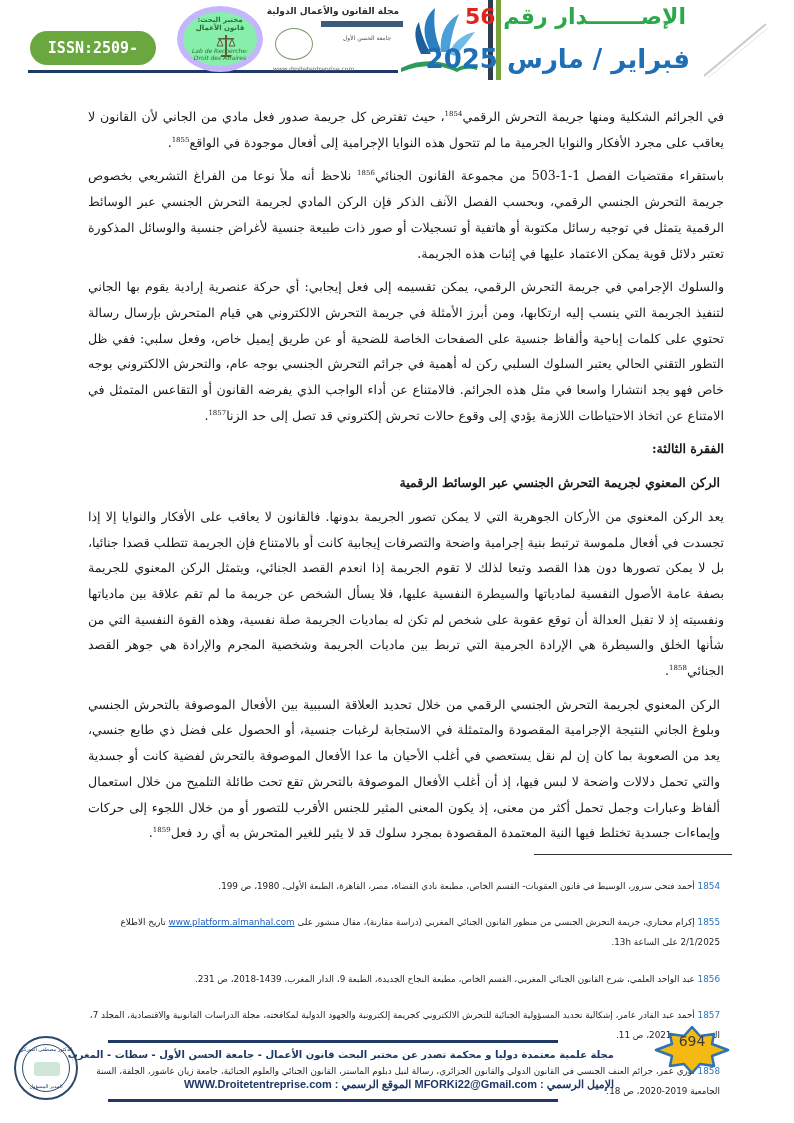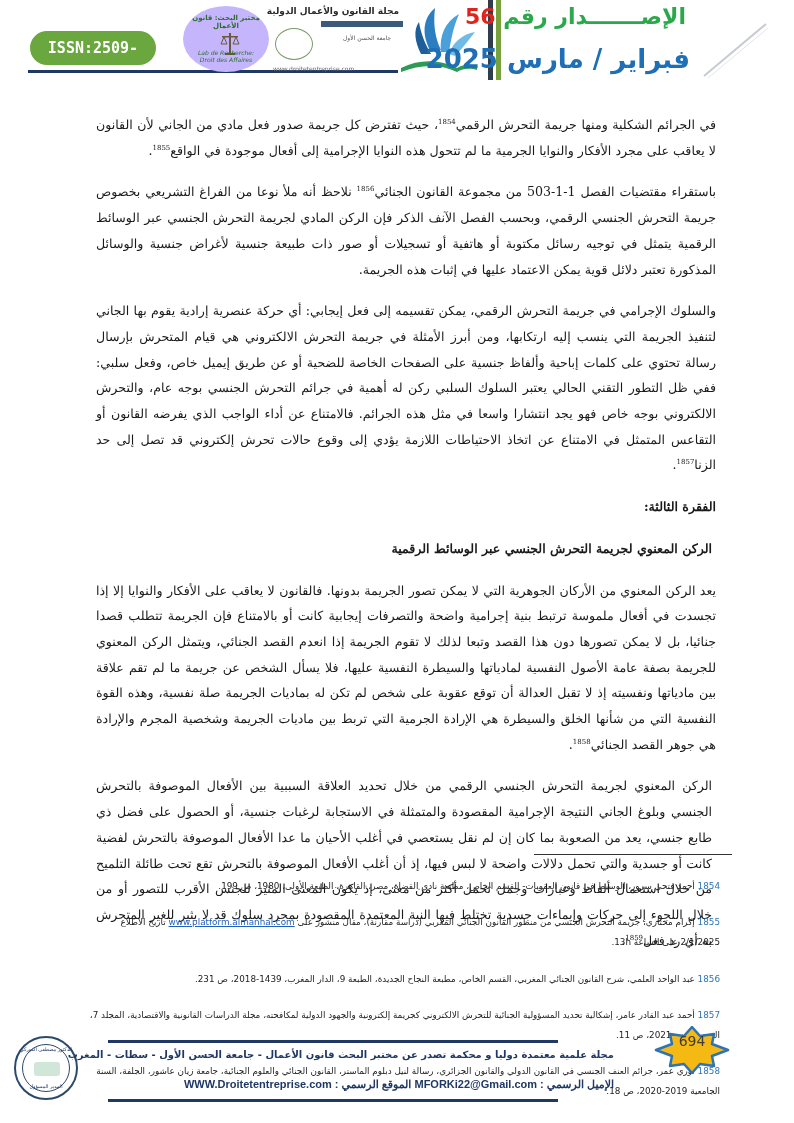--- a/index.html
+++ b/index.html
@@ -9,22 +9,22 @@
   
   .header { position: absolute; left: 0; top: 0; width: 794px; height: 80px; }
   .issn-pill {
     position: absolute; left: 30px; top: 31px; width: 126px; height: 34px;
     background: #6aa83f; border-radius: 17px;
     color: #ffffff; font-family: "DejaVu Sans Mono", monospace; font-weight: bold;
     font-size: 15px; line-height: 34px; text-align: center; letter-spacing: 0px;
   }
   .header-rule { position: absolute; left: 28px; top: 70px; width: 370px; height: 3px; background: #1f3864; }
   .logo-lab {
-    position: absolute; left: 183px; top: 6px; width: 86px; height: 66px;
-    border: 4px solid #c4b5fd; border-radius: 50%; background: #c4b5fd;
+    position: absolute; left: 177px; top: 6px; width: 86px; height: 66px;
+    border: 6px solid #c4b5fd; border-radius: 50%; background: #86efac;
   }
   .logo-lab .ring-text {
     position: absolute; left: 4px; top: 4px; right: 4px; text-align: center;
     font-size: 7px; color: #2e6b2e; font-weight: bold; direction: rtl;
   }
   .logo-lab .ring-text-bottom {
     position: absolute; left: 4px; bottom: 5px; right: 4px; text-align: center;
     font-size: 6px; color: #2e6b2e; font-style: italic;
   }
   .scales { position: absolute; left: 32px; top: 20px; width: 22px; height: 26px; }
@@ -51,21 +51,21 @@
     font-size: 26px; font-weight: bold; color: #1e6fb5; font-family: "DejaVu Sans", sans-serif;
   }
   .diag-stroke { position: absolute; left: 700px; top: 20px; width: 70px; height: 60px; }
 
   
   .content {
     position: absolute; left: 80px; top: 96px; width: 652px;
     direction: rtl; text-align: justify; font-family: "DejaVu Serif", serif;
     font-size: 12.6px; line-height: 25.7px; color: #1a1a1a;
   }
-  .content p { margin: 16px; }
+  .content p { margin: 8px; }
   .content sup { font-size: 7px; line-height: 0; vertical-align: super; }
   .content .heading { font-weight: bold; }
   .content .subheading { font-weight: bold; padding-right: 4px; }
   .content .indent { padding-right: 4px; }
 
   
   .fn-rule { position: absolute; left: 534px; top: 854px; width: 198px; height: 1px; background: #333; }
   .footnotes {
     position: absolute; left: 66px; top: 860px; width: 670px;
     direction: rtl; font-family: "DejaVu Sans", sans-serif; font-size: 8.8px; line-height: 20.2px; color: #222;

